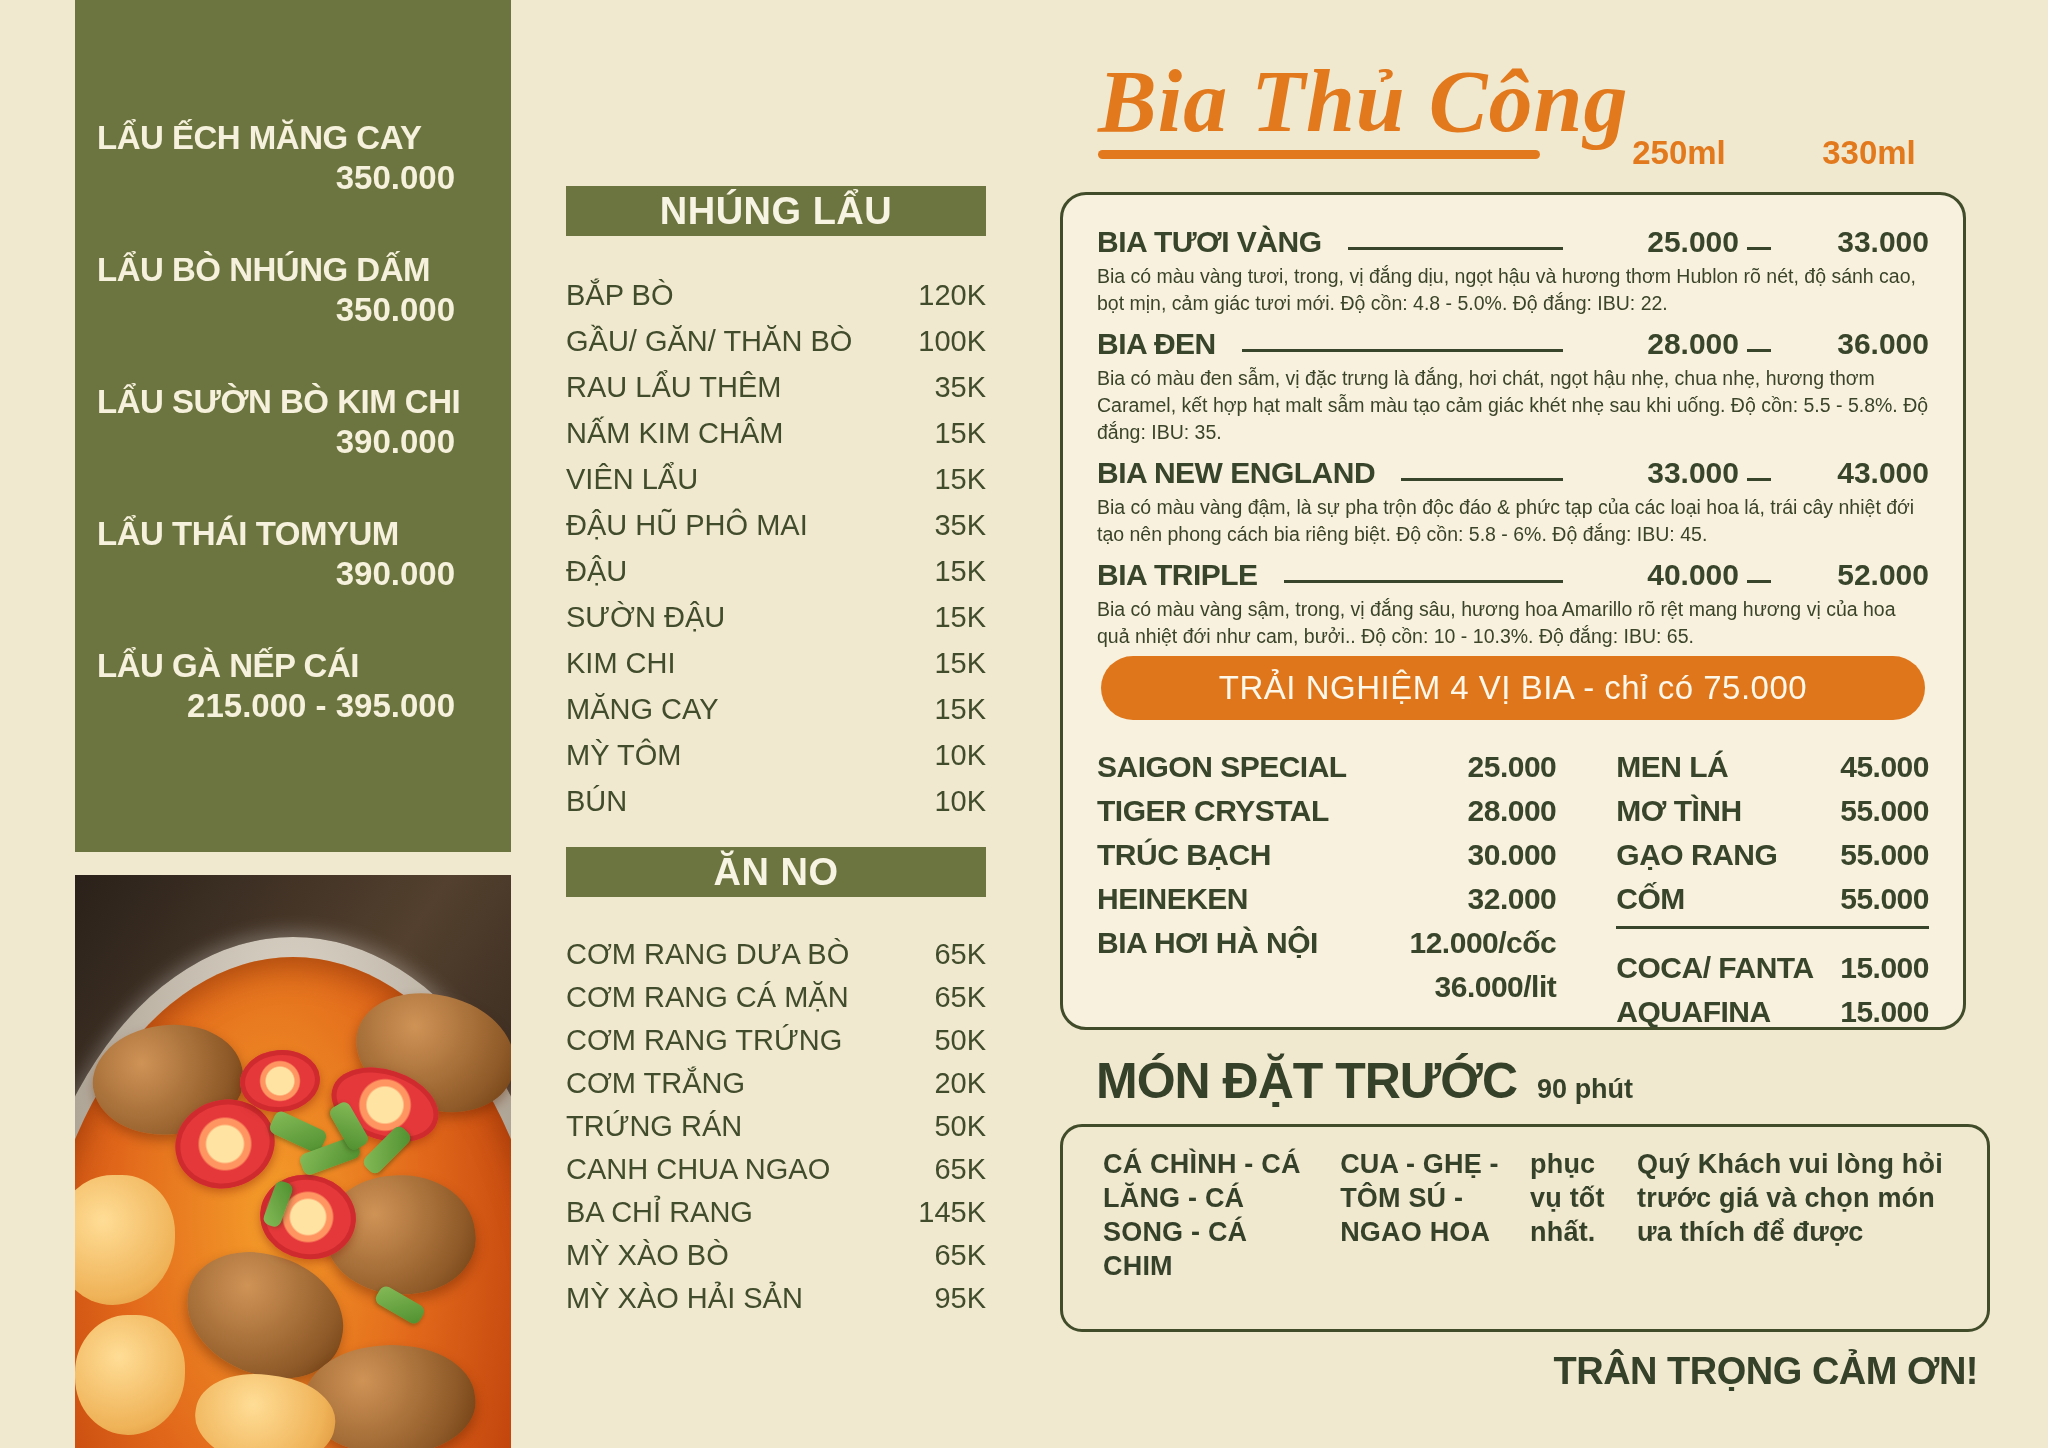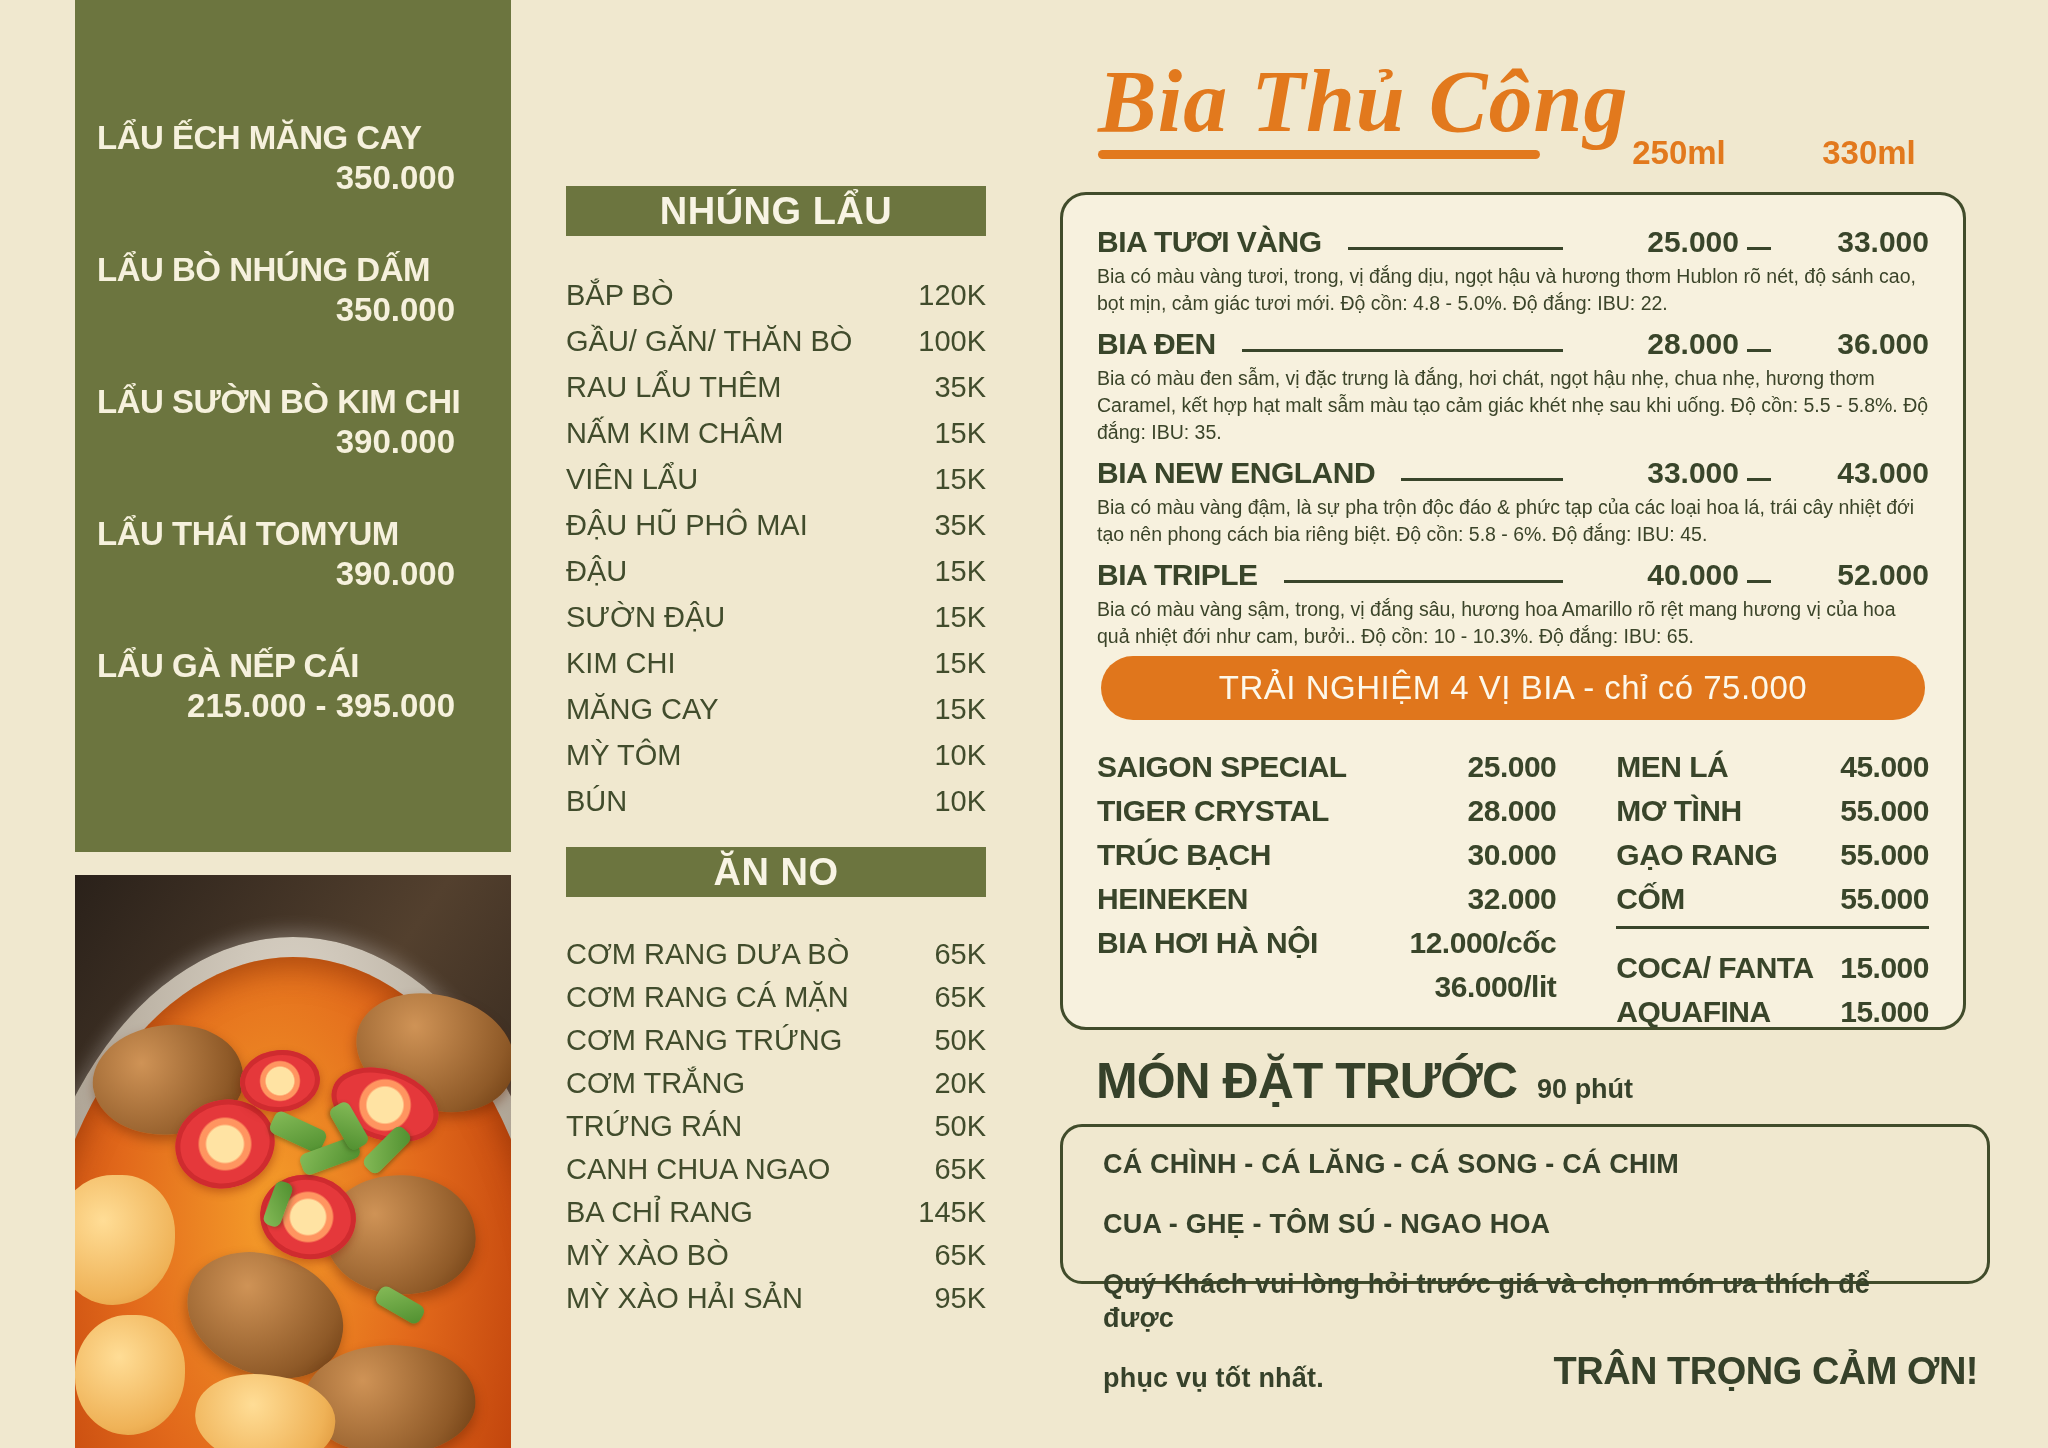--- a/index.html
+++ b/index.html
@@ -71,22 +71,22 @@
   .d-left{width:470px;display:flex;flex-direction:column}
   .d-right{width:320px;margin-left:60px;display:flex;flex-direction:column}
   .d-row{display:flex;justify-content:space-between;align-items:flex-end;height:44px;
     font-size:30px;font-weight:bold;color:#39452a;letter-spacing:-0.5px;white-space:nowrap}
   .d-divider{height:3px;background:#39452a;margin:10px 0 12px}
 
   
   .preorder-heading{position:absolute;left:1096px;top:1052px;display:flex;align-items:baseline;color:#36412a}
   .po-title{font-size:50px;font-weight:bold;letter-spacing:-1px}
   .po-duration{font-size:27px;font-weight:bold;margin-left:20px}
-  .preorder-box{position:absolute;left:1060px;top:1124px;width:930px;height:160px;border:3px solid #414c2b;
-    border-radius:22px;padding:20px 40px;display:flex;flex-direction:column;gap:26px}
+  .preorder-box{position:absolute;left:1060px;top:1124px;width:930px;height:208px;border:3px solid #414c2b;
+    border-radius:22px;padding:20px 40px;display:flex;flex-direction:row;gap:26px}
   .po-line{font-size:27px;font-weight:bold;color:#36412a;line-height:34px;letter-spacing:0.2px}
 
   .thanks{position:absolute;top:1350px;left:1060px;width:918px;text-align:right;
     font-size:38px;font-weight:bold;color:#36412a;letter-spacing:-0.5px}
 </style>
 </head>
 <body>
 
 <div class="page">
 
@@ -400,20 +400,20 @@
   <div class="preorder-heading">
     <span class="po-title">MÓN ĐẶT TRƯỚC</span>
     <span class="po-duration">90 phút</span>
   </div>
   <div class="preorder-box">
 
       <div class="po-line">CÁ CHÌNH - CÁ LĂNG - CÁ SONG - CÁ CHIM</div>
 
       <div class="po-line">CUA - GHẸ - TÔM SÚ - NGAO HOA</div>
 
+      <div class="po-line">phục vụ tốt nhất.</div>
+
       <div class="po-line">Quý Khách vui lòng hỏi trước giá và chọn món ưa thích để được</div>
-
-      <div class="po-line">phục vụ tốt nhất.</div>
     </div>
 
   <div class="thanks">TRÂN TRỌNG CẢM ƠN!</div>
 
 </div>
 
 </body></html>

